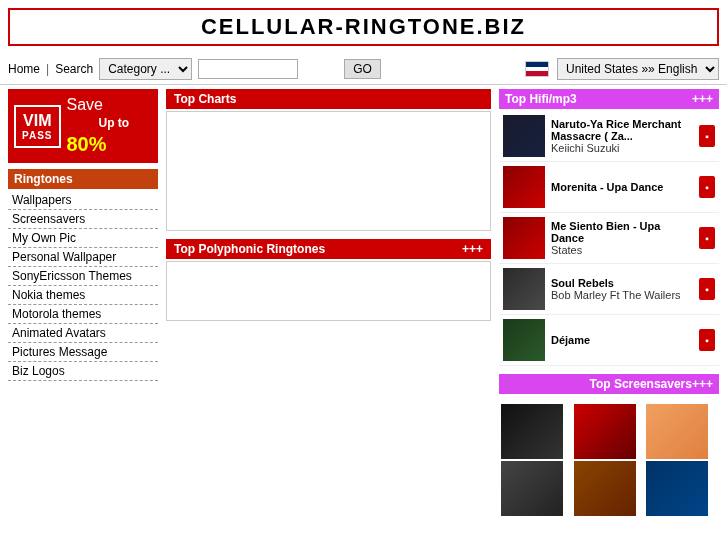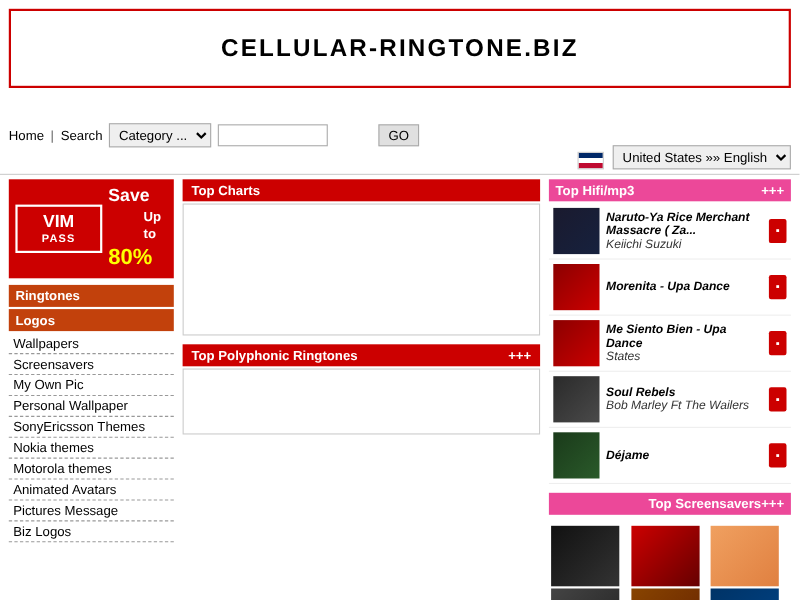--- a/index.html
+++ b/index.html
@@ -2,21 +2,21 @@
 <html><head>
   <meta charset="utf-8">
   <style>
     * { margin: 0; padding: 0; box-sizing: border-box; }
     body { font-family: Arial, sans-serif; font-size: 12px; background: #fff; width: 727px; }
 
     
     #header {
       border: 2px solid #cc0000;
       margin: 8px;
-      padding: 21px;
+      padding: 4px;
       text-align: center;
     }
     #header h1 {
       font-size: 22px;
       font-weight: bold;
       letter-spacing: 2px;
       color: #000;
     }
 
     
@@ -44,23 +44,22 @@
       background: #e0e0e0;
       border: 1px solid #aaa;
       padding: 2px 8px;
       font-size: 12px;
       cursor: pointer;
       margin-left: 40px;
     }
     .lang-selector {
       margin-left: auto;
       display: flex;
-      align-items: flex-end;
+      align-items: center;
       gap: 8px;
-      margin-top: 40px;
     }
     .flag-icon {
       width: 24px;
       height: 16px;
       background: linear-gradient(to bottom, #002868 33%, #fff 33%, #fff 66%, #bf0a30 66%);
       border: 1px solid #ccc;
       display: inline-block;
       font-size: 8px;
       overflow: hidden;
     }
@@ -93,34 +92,34 @@
       gap: 6px;
       margin-bottom: 6px;
       min-height: 60px;
     }
     .vim-pass {
       background: #cc0000;
       border: 2px solid #fff;
       color: #fff;
       font-weight: bold;
       font-size: 14px;
-      padding: 4px 22px;
+      padding: 4px 6px;
       text-align: center;
       line-height: 1.2;
       flex-shrink: 0;
     }
     .vim-pass .vim { font-size: 16px; font-weight: 900; }
     .vim-pass .pass { font-size: 10px; letter-spacing: 1px; }
     .ad-text {
       color: #fff;
       font-weight: bold;
       font-size: 13px;
       line-height: 1.3;
     }
-    .ad-text .save { font-size: 16px; font-weight: 700; }
+    .ad-text .save { font-size: 16px; font-weight: 400; }
     .ad-text .up { font-size: 12px; margin-left: 32px; }
     .ad-text .pct { font-size: 20px; font-weight: 900; color: #ffff00; }
 
     
     .section-header {
       background: #c2410c;
       color: #fff;
       font-weight: bold;
       font-size: 12px;
       padding: 3px 6px;
@@ -174,21 +173,21 @@
     }
 
     
     #right-panel {
       width: 220px;
       flex-shrink: 0;
     }
 
     
     .top-section-header {
-      background: #ec4899;
+      background: #d946ef;
       color: #fff;
       font-weight: bold;
       font-size: 12px;
       padding: 3px 6px;
       display: flex;
       justify-content: space-between;
       align-items: center;
       margin-bottom: 2px;
     }
     .top-section-header .plus-btn {
@@ -196,21 +195,20 @@
       font-weight: bold;
       cursor: pointer;
     }
 
     .hit-item {
       display: flex;
       align-items: center;
       gap: 6px;
       padding: 4px 4px;
       border-bottom: 1px solid #eee;
-      font-style: italic;
     }
     .hit-thumb {
       width: 42px;
       height: 42px;
       object-fit: cover;
       flex-shrink: 0;
       background: #333;
     }
     .hit-thumb-naruto { background: linear-gradient(135deg, #1a1a2e, #16213e); }
     .hit-thumb-morenita { background: linear-gradient(135deg, #8b0000, #cc0000); }
@@ -290,21 +288,20 @@
       </div>
       <div class="ad-text">
         <div class="save">Save</div>
         <div class="up">Up to</div>
         <div class="pct">80%</div>
       </div>
     </div>
 
     <div class="section-header">Ringtones</div>
 
-    <div class="section-header">Logos</div>
     <ul class="nav-list">
       <li><a href="#">Wallpapers</a></li>
       <li><a href="#">Screensavers</a></li>
       <li><a href="#">My Own Pic</a></li>
       <li><a href="#">Personal Wallpaper</a></li>
       <li><a href="#">SonyEricsson Themes</a></li>
       <li><a href="#">Nokia themes</a></li>
       <li><a href="#">Motorola themes</a></li>
       <li><a href="#">Animated Avatars</a></li>
       <li><a href="#">Pictures Message</a></li>

